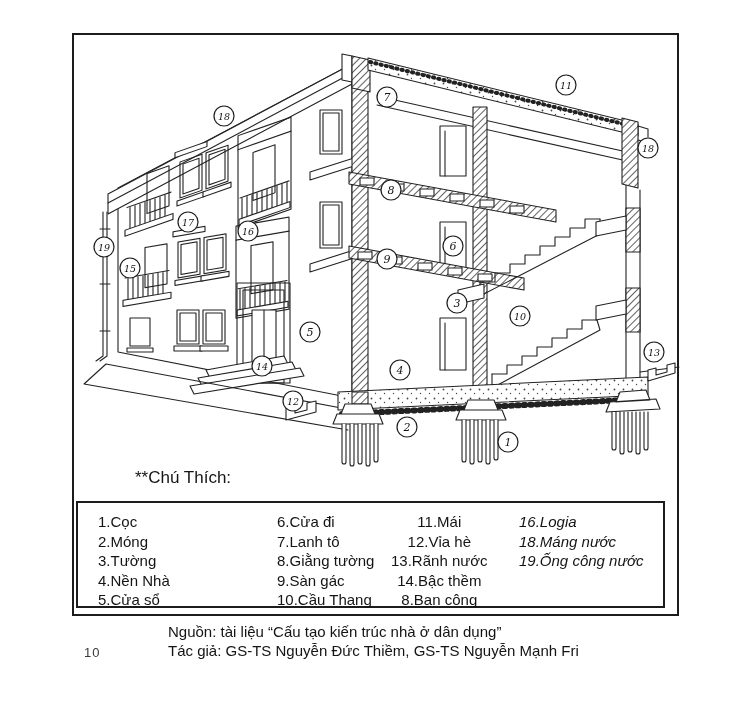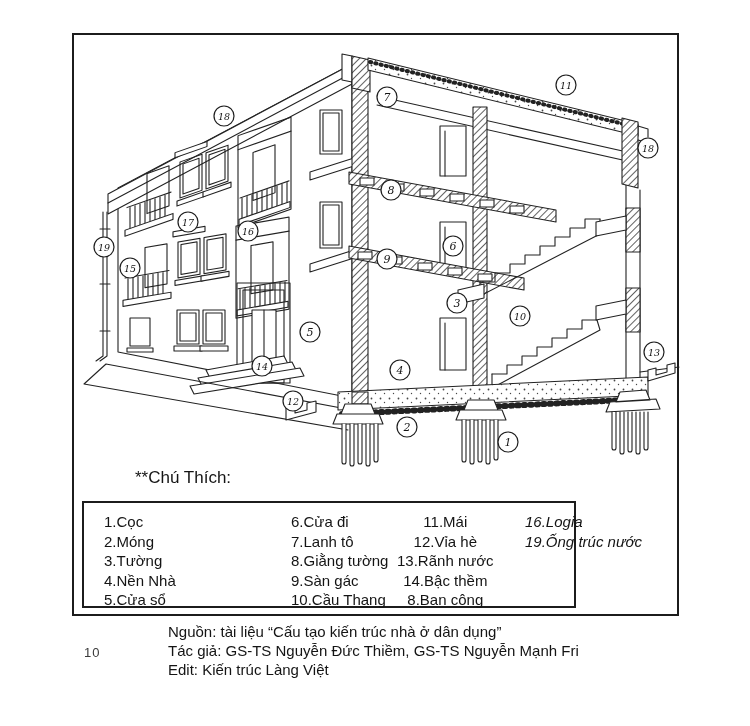--- a/index.html
+++ b/index.html
@@ -9,26 +9,26 @@
   }
   .frame{
     position:absolute;left:72px;top:33px;width:607px;height:583px;
     border:2px solid #1c1c1c;box-sizing:border-box;background:transparent;
   }
   .art{position:absolute;left:0;top:0;width:750px;height:726px;}
   .legend-title{
     position:absolute;left:87px;top:468px;font-size:17px;color:#141414;margin-left:48px;
   }
   .legend-box{
-    position:absolute;left:82px;top:501px;width:494px;height:107px;
+    position:absolute;left:76px;top:501px;width:589px;height:107px;
     border:2px solid #1c1c1c;box-sizing:border-box;background:#fff;
   }
   .legend-col{position:absolute;top:9px;font-size:15px;line-height:19.5px;color:#141414;white-space:nowrap;}
   .legend-col.c1{left:20px;}
-  .legend-col.c2{left:199px;margin-left:8px;}
+  .legend-col.c2{left:199px;}
   .legend-col.c3{left:313px;text-align:center;}
   .legend-col.c4{left:441px;font-style:italic;}
   .legend-item .li-num{display:inline-block;}
   .attribution{
     position:absolute;left:168px;top:622px;font-size:15px;line-height:19px;color:#141414;
   }
   .page-num{
     position:absolute;left:84px;top:645px;font-size:13px;color:#3a3a3a;letter-spacing:1px;
   }
   svg text.callout-num{
@@ -269,23 +269,23 @@
     </div>
   <div class="legend-col c3">
       <div class="legend-item"><span class="li-num">11. </span><span>Mái</span></div>
       <div class="legend-item"><span class="li-num">12. </span><span>Vỉa hè</span></div>
       <div class="legend-item"><span class="li-num">13. </span><span>Rãnh nước</span></div>
       <div class="legend-item"><span class="li-num">14. </span><span>Bậc thềm</span></div>
       <div class="legend-item"><span class="li-num">8. </span><span>Ban công</span></div>
     </div>
   <div class="legend-col c4">
       <div class="legend-item"><span class="li-num">16. </span><span>Logia</span></div>
-      <div class="legend-item"><span class="li-num">19. </span><span>Ống trúc nước</span></div>
+      <div class="legend-item"><span class="li-num">18. </span><span>Máng nước</span></div>
+      <div class="legend-item"><span class="li-num">19. </span><span>Ống công nước</span></div>
     </div>
 </div>
 
 <div class="attribution">
     <div class="attr-line">Nguồn: tài liệu “Cấu tạo kiến trúc nhà ở dân dụng”</div>
     <div class="attr-line">Tác giả: GS-TS Nguyễn Đức Thiềm, GS-TS Nguyễn Mạnh Fri</div>
-    <div class="attr-line">Edit: Kiến trúc Làng Việt</div>
   </div>
 
 <div class="page-num">10</div>
 
 </body></html>

